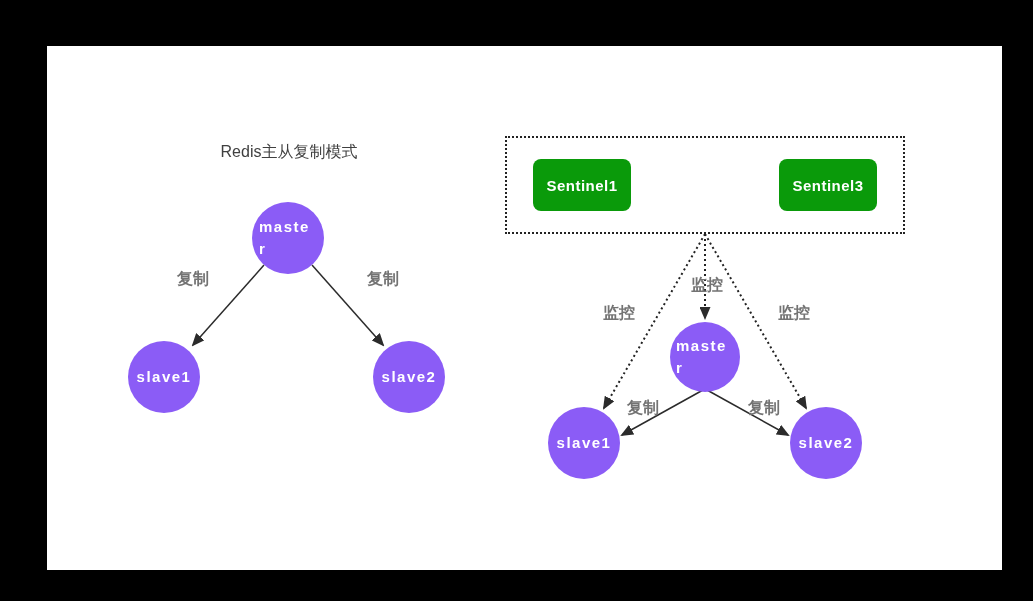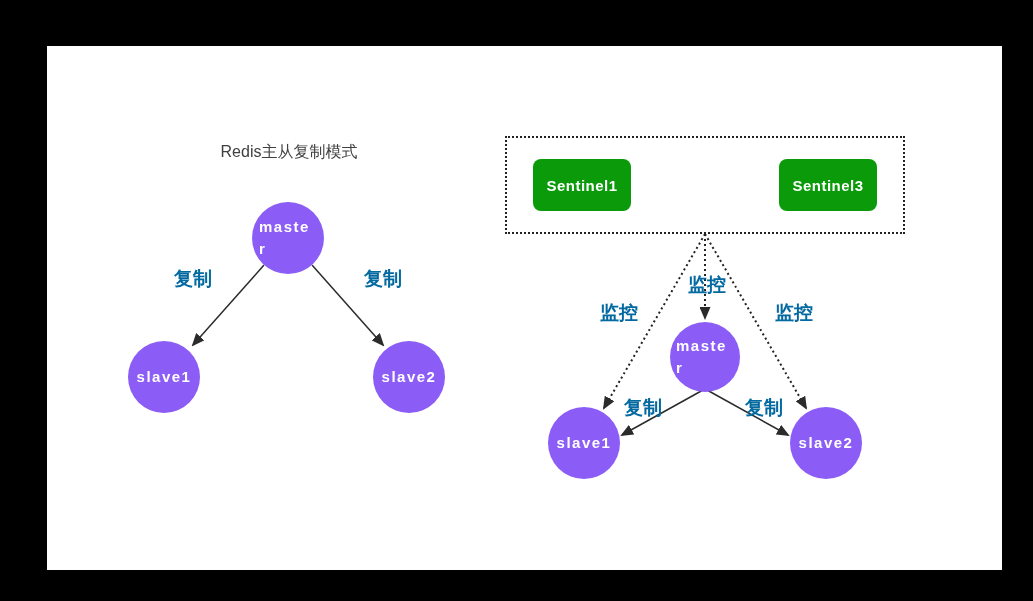--- a/index.html
+++ b/index.html
@@ -72,23 +72,23 @@
     position: absolute;
     left: 458px;
     top: 90px;
     width: 400px;
     height: 98px;
     border: 2px dotted #222222;
     box-sizing: border-box;
   }
   .edge-label {
     position: absolute;
-    font-size: 19px;
+    font-size: 16px;
     font-weight: bold;
-    color: #0369a1;
+    color: #737373;
     white-space: nowrap;
     transform: translate(-50%, -50%);
   }
 </style>
 </head>
 <body>
 
 <div id="canvas">
 
   <svg id="edges" viewBox="0 0 955 524" xmlns="http://www.w3.org/2000/svg">

